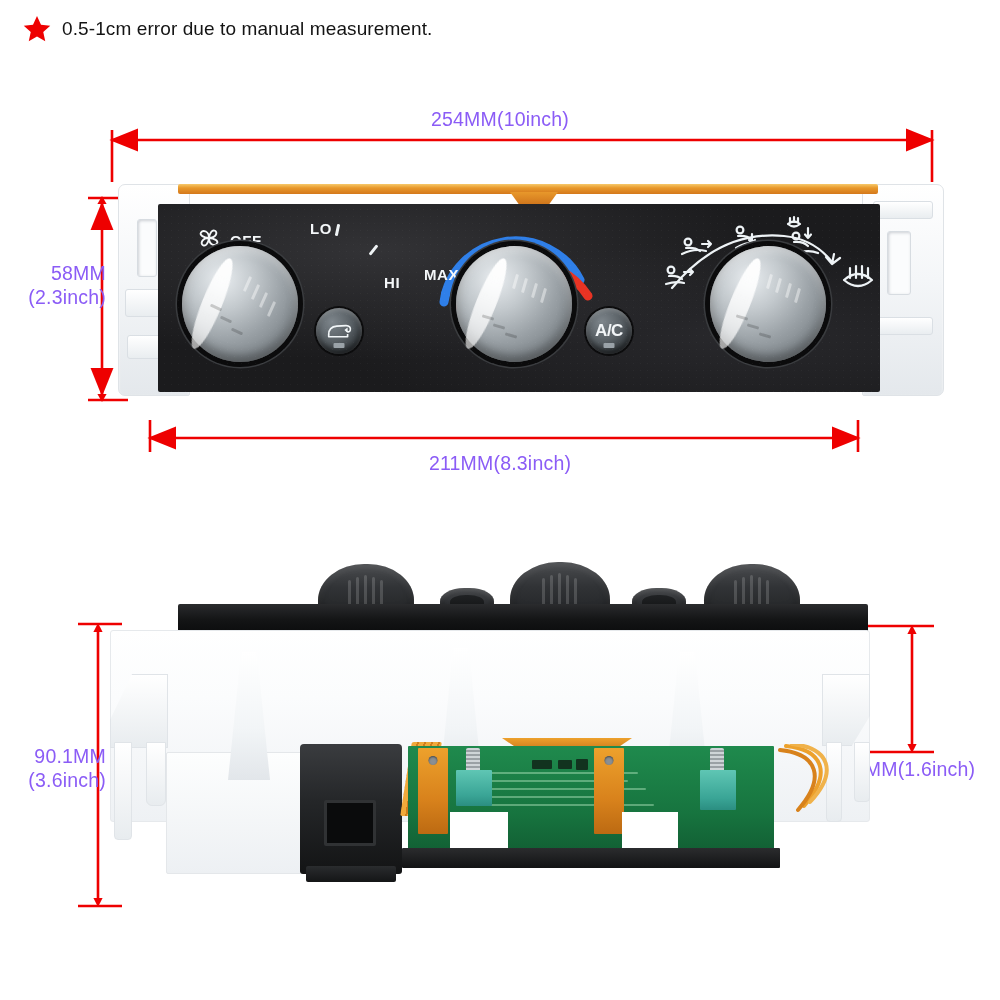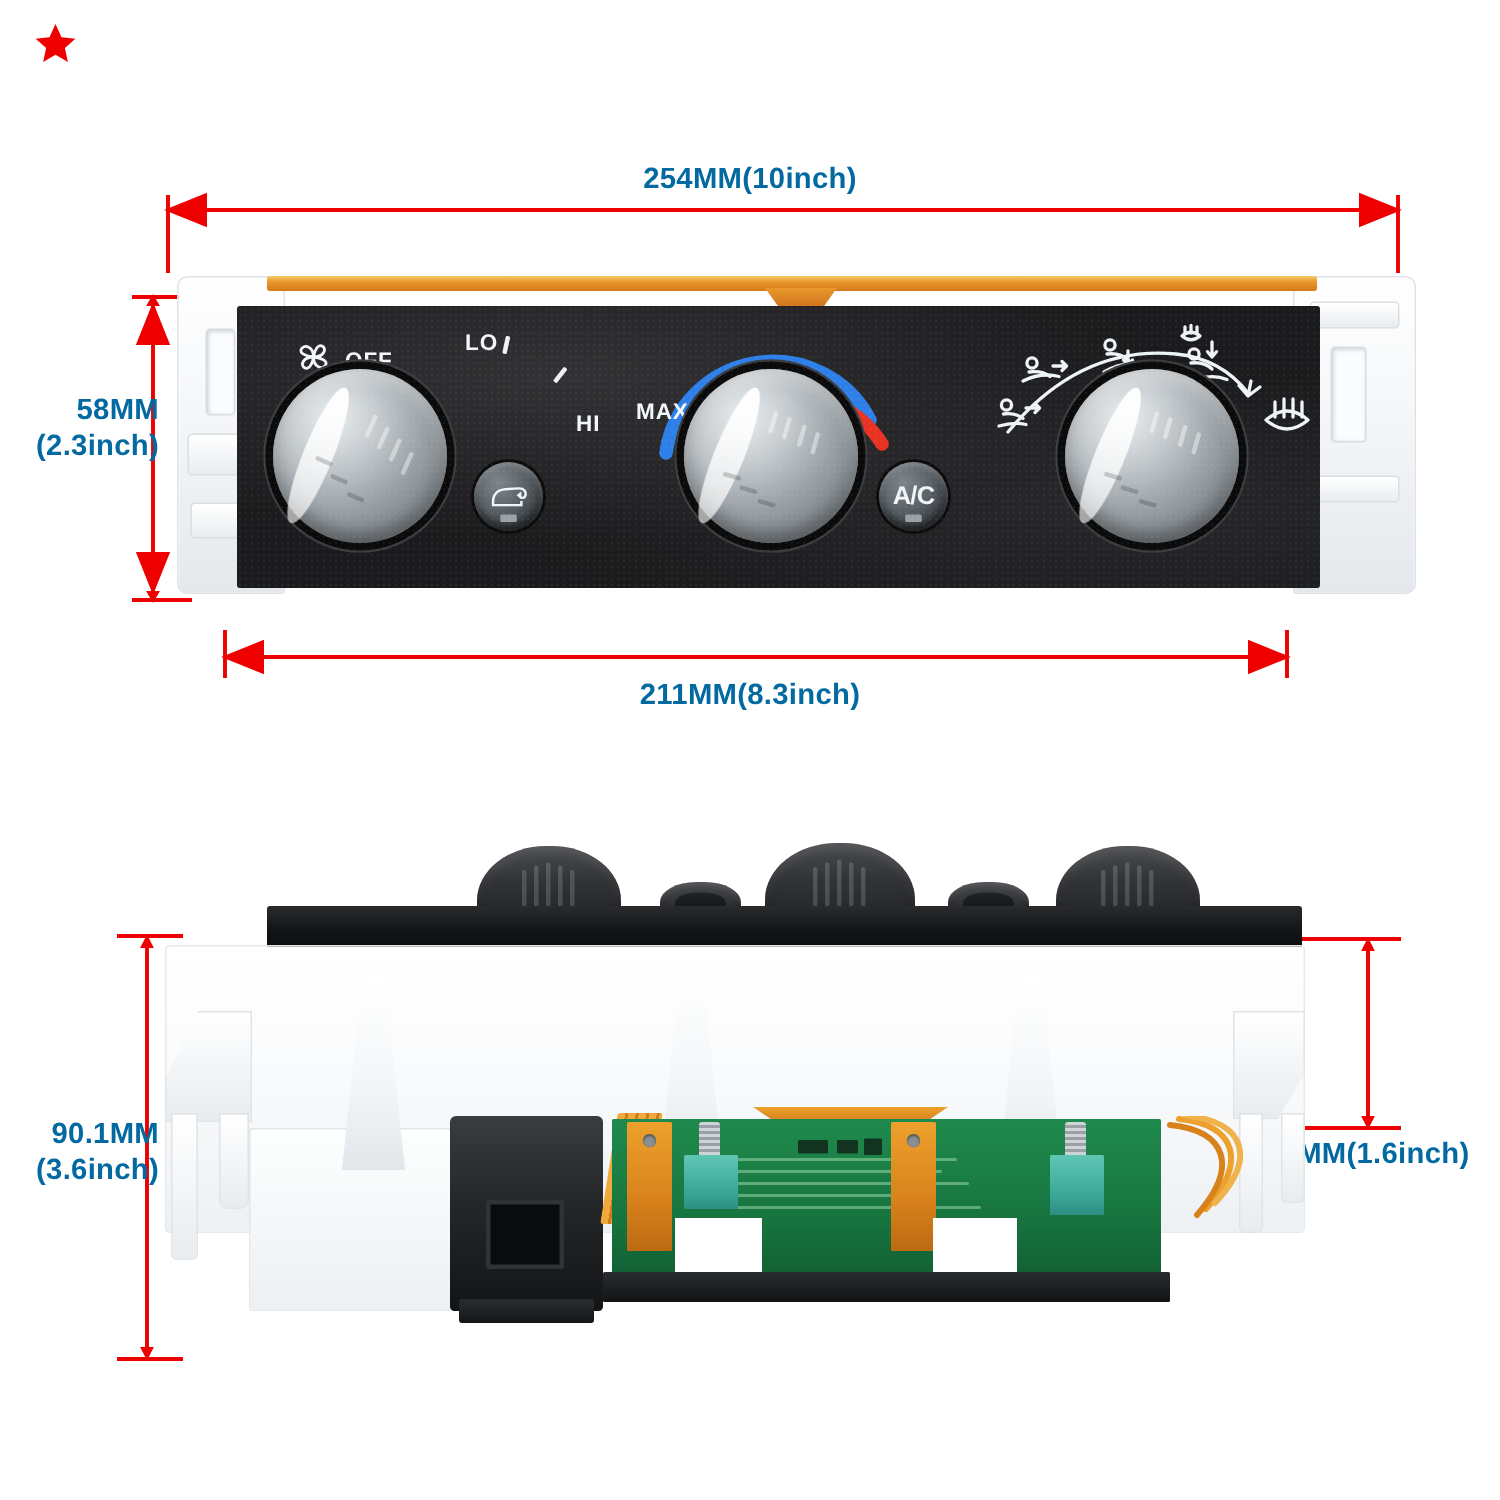--- a/index.html
+++ b/index.html
@@ -30,25 +30,24 @@
     font-size: 19px;
     letter-spacing: .1px;
     color: #141414;
     white-space: nowrap;
   }
 
   
   .dimlabel {
     position: absolute;
     font-size: 19.5px;
-    color: #0369a1;
+    color: #8b5cf6;
     white-space: nowrap;
     letter-spacing: .2px;
     line-height: 1.22;
-    font-weight: bold;
   }
   .dimlabel.center { text-align: center; }
   .dimsvg { position: absolute; overflow: visible; }
 
   
   #topview {
     position: absolute;
     left: 118px;
     top: 178px;
     width: 826px;
@@ -370,20 +369,21 @@
   #lbl-901  { left: 6px;  top: 745px; width: 100px; text-align: right; }
   #lbl-406  { left: 826px; top: 758px; }
 </style>
 </head>
 <body>
 
 <div id="note">
   <svg class="star" viewBox="0 0 24 24" aria-hidden="true">
     <polygon points="12,1.6 15.2,8.6 22.6,9.4 17,14.4 18.6,21.8 12,18 5.4,21.8 7,14.4 1.4,9.4 8.8,8.6" fill="#ee0000"></polygon>
   </svg>
+  <span class="note-text">0.5-1cm error due to manual measurement.</span>
 </div>
 
 <svg class="dimsvg" style="left:0;top:130px;width:1000px;height:26px;">
   <defs>
     <marker id="arrR" markerWidth="11" markerHeight="10" refX="10" refY="5" orient="auto">
       <polygon points="0,0.6 11,5 0,9.4" fill="#ee0000"></polygon>
     </marker>
     <marker id="arrL" markerWidth="11" markerHeight="10" refX="1" refY="5" orient="auto">
       <polygon points="11,0.6 0,5 11,9.4" fill="#ee0000"></polygon>
     </marker>

